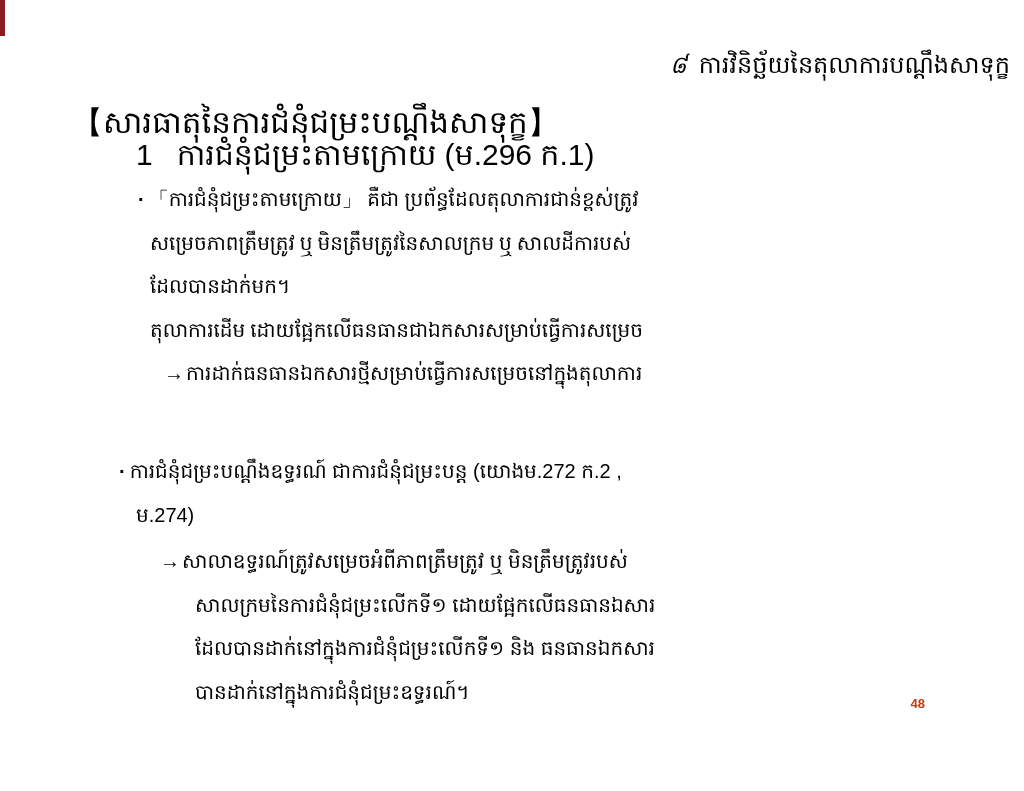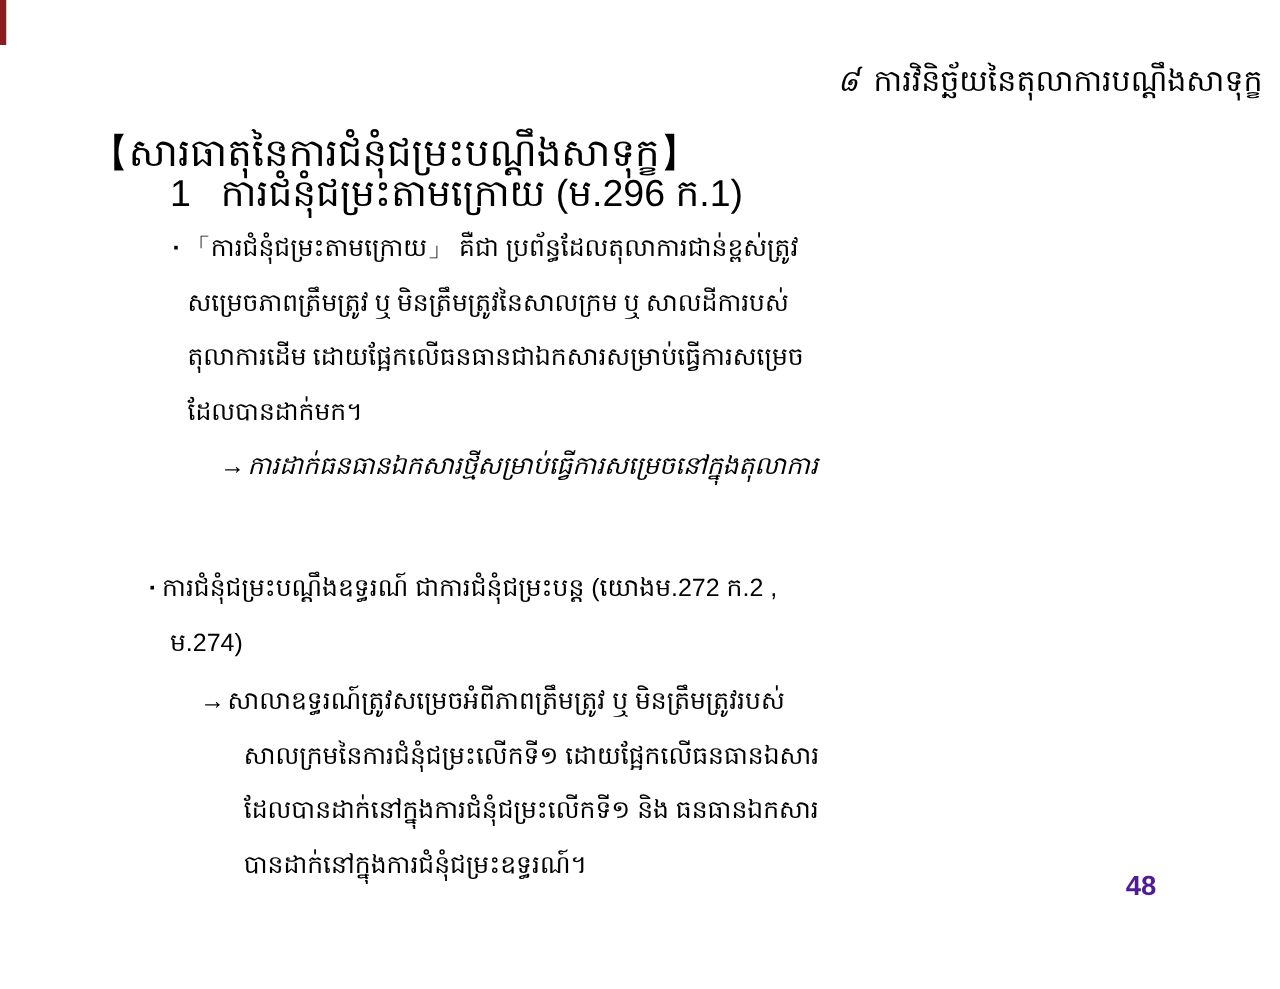--- a/index.html
+++ b/index.html
@@ -22,29 +22,29 @@
   .item1 {
     position:absolute; left:136px; top:136px; font-size:30px; white-space:nowrap;
   }
   .item1 .inum { display:inline-block; margin-right:24px; }
   .para { position:absolute; font-size:20px; line-height:43.5px; }
   .para .line { white-space:nowrap; height:43.5px; }
   .dot { display:inline-block; margin-right:4px; font-weight:bold; }
   .arrow-mark { display:inline-block; margin-right:2px; }
   .bullet1 { left:138px; top:178px; }
   .bullet1 .cont { padding-left:12px;font-family:Liberation Serif, serif; }
-  .arrow1  { left:176px; top:352px;font-style:italic; }
+  .arrow1  { left:164px; top:352px; }
   .arrow1 .cont { padding-left:35px; }
   .bullet2 { left:119px; top:450px; }
   .bullet2 .cont { padding-left:17px; }
   .arrow2  { left:160px; top:540px; }
   .arrow2 .cont { padding-left:35px; }
   .page-number {
-    position:absolute; right:99px; top:696px; font-size:22px; font-weight:bold;
-    color:#4c1d95;
+    position:absolute; right:99px; top:696px; font-size:13px; font-weight:bold;
+    color:#c2410c;
   }
 </style>
 </head>
 <body>
 
 <div class="slide">
 
   <div class="corner-mark"></div>
 
   <div class="header">
@@ -55,22 +55,22 @@
 
   <div class="item1">
     <span class="inum">1</span><span>ការជំនុំជម្រះតាមក្រោយ (ម.296 ក.1)</span>
   </div>
 
   <div class="para bullet1">
     <div class="line first">
       <span class="dot">·</span><span>「ការជំនុំជម្រះតាមក្រោយ」 គឺជា ប្រព័ន្ធដែលតុលាការជាន់ខ្ពស់ត្រូវ</span>
     </div>
     <div class="line cont">សម្រេចភាពត្រឹមត្រូវ ឬ មិនត្រឹមត្រូវនៃសាលក្រម ឬ សាលដីការបស់</div>
+    <div class="line cont">ដែលបានដាក់មក។</div>
     <div class="line cont">តុលាការដើម ដោយផ្អែកលើធនធានជាឯកសារសម្រាប់ធ្វើការសម្រេច</div>
-    <div class="line cont">ដែលបានដាក់មក។</div>
   </div>
 
   <div class="para arrow1">
     <div class="line first">
       <span class="arrow-mark">→</span><span>ការដាក់ធនធានឯកសារថ្មីសម្រាប់ធ្វើការសម្រេចនៅក្នុងតុលាការ</span>
     </div>
   </div>
 
   <div class="para bullet2">
     <div class="line first">

